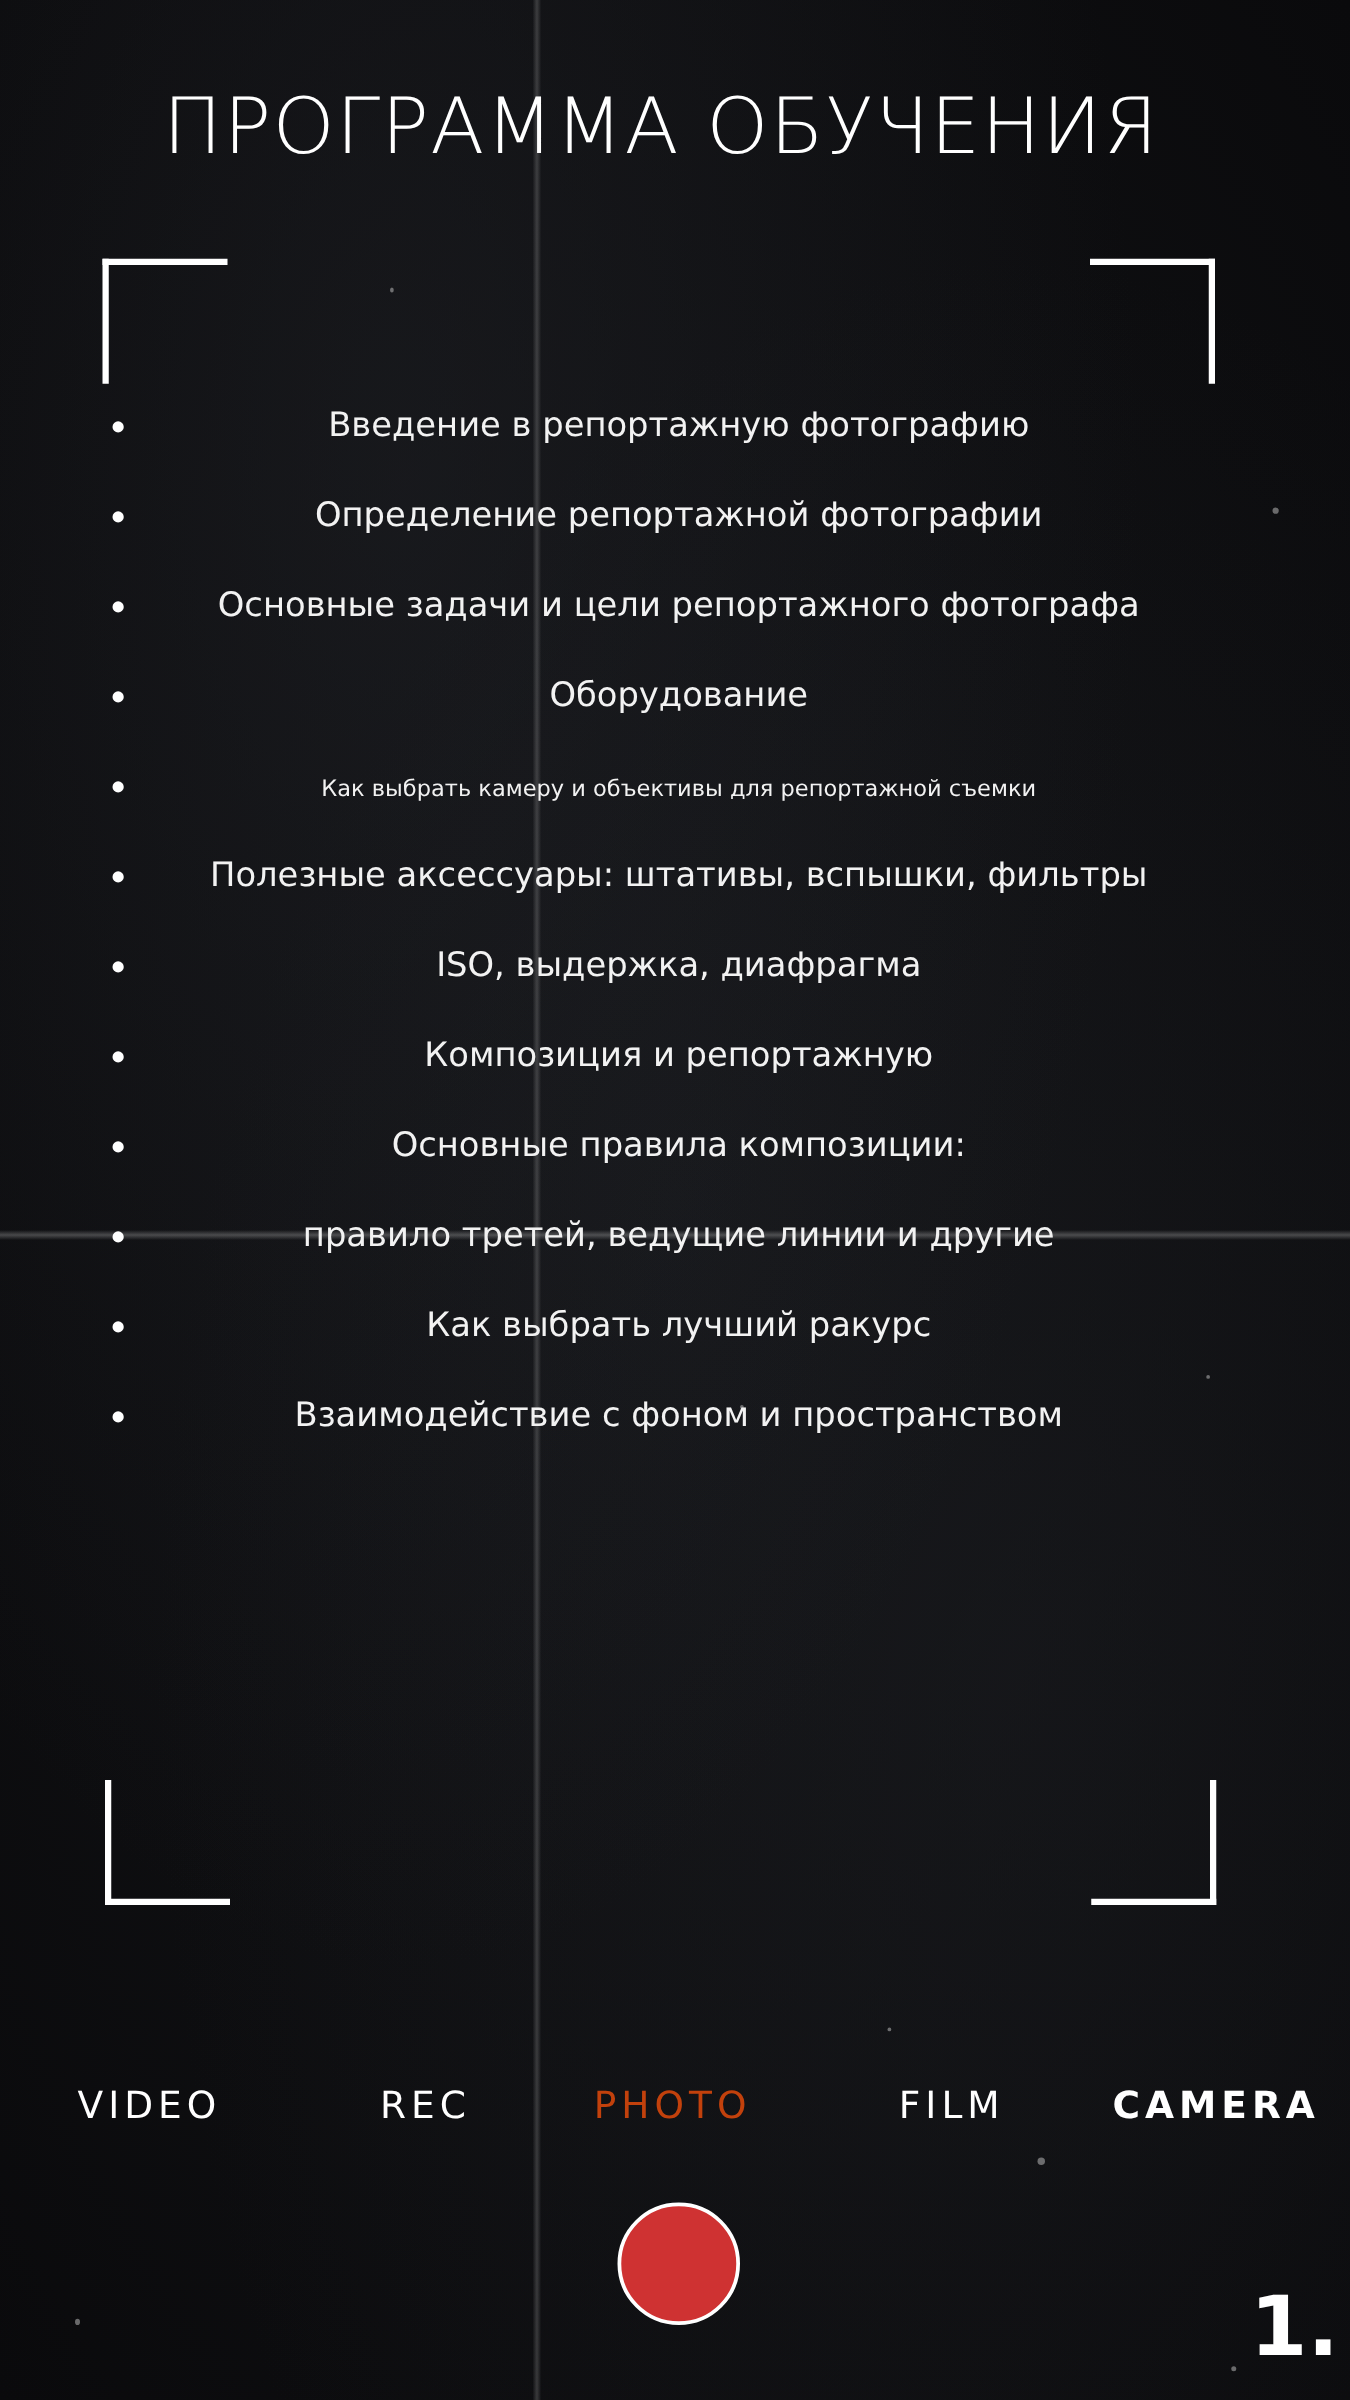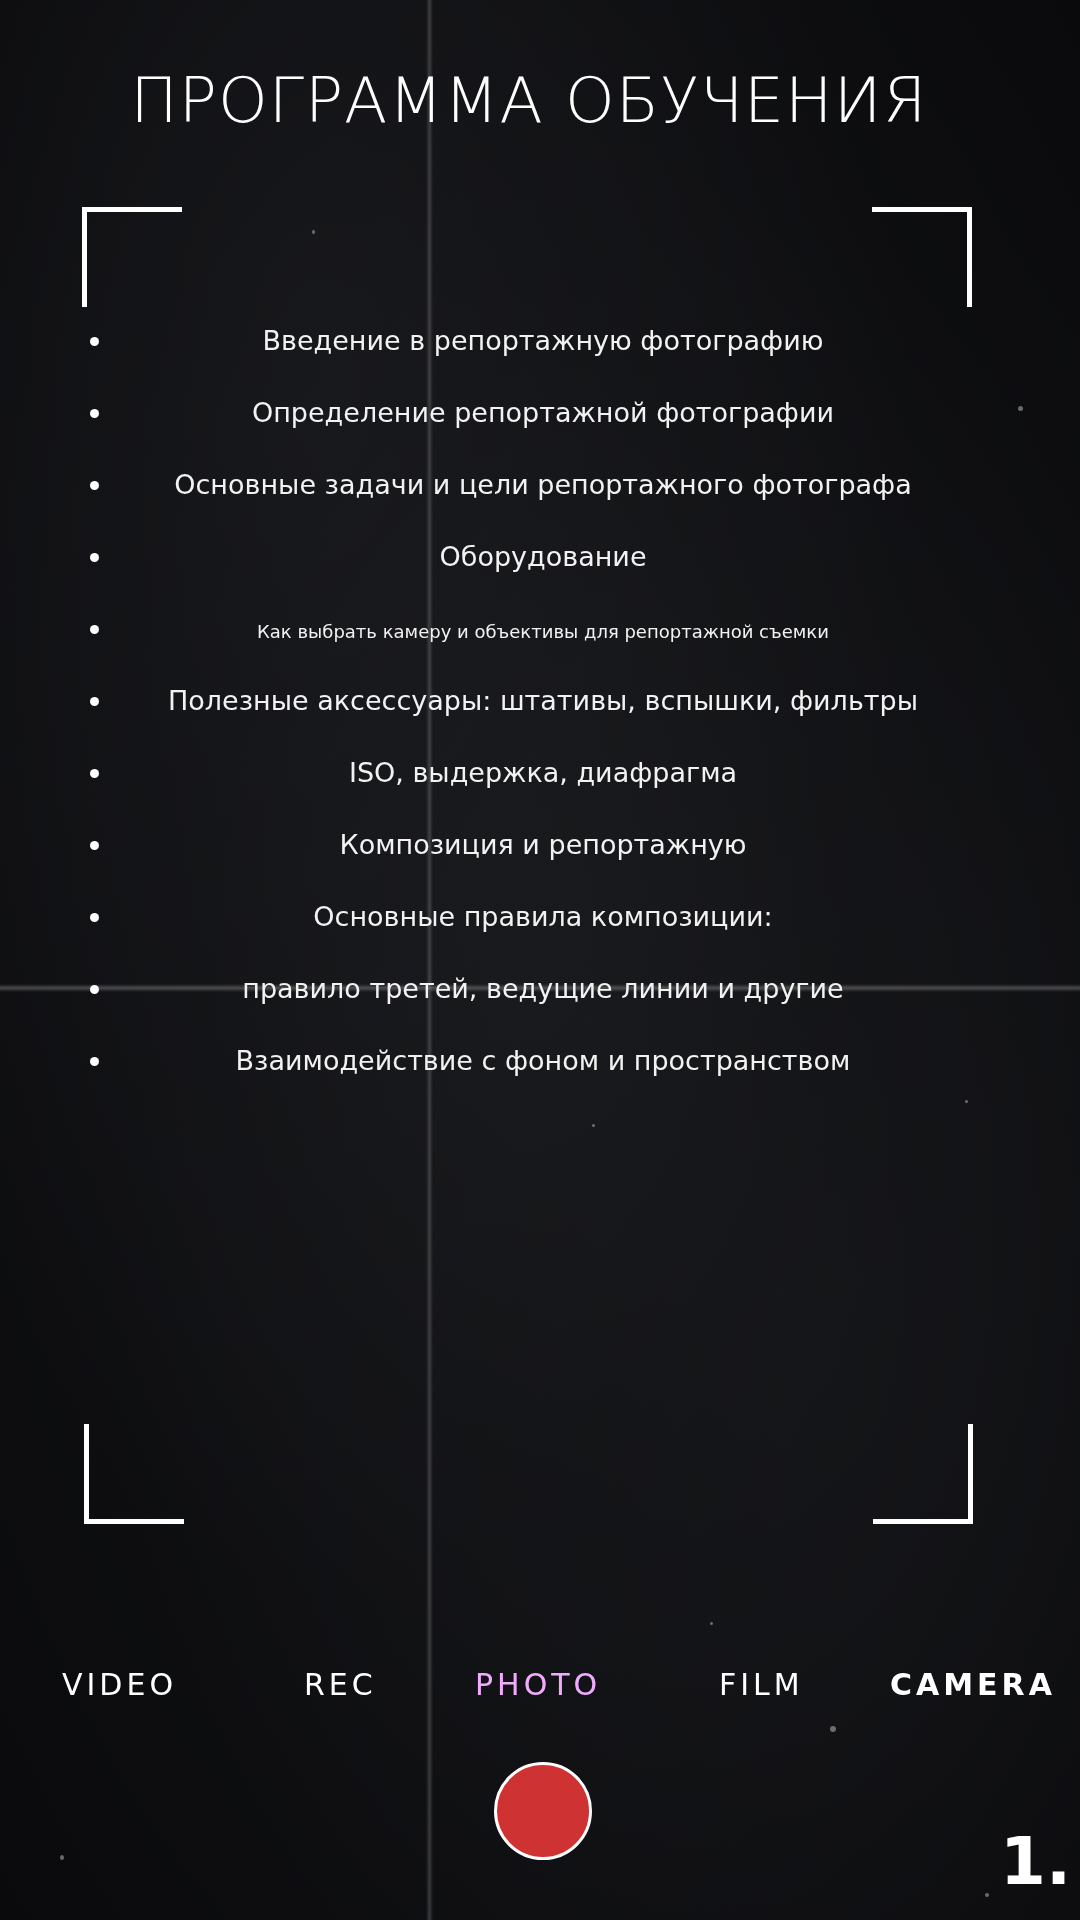--- a/index.html
+++ b/index.html
@@ -121,21 +121,21 @@
     .mode {
       position: absolute;
       top: 0;
       font-family: "DejaVu Sans", sans-serif;
       font-size: 30px;
       letter-spacing: 4px;
       line-height: 50px;
       color: #ffffff;
       white-space: nowrap;
     }
-    .mode.active { color: #f0abfc; }
+    .mode.active { color: #c2410c; }
 
     .shutter {
       position: absolute;
       left: 494px;
       top: 1762px;
       width: 98px;
       height: 98px;
       box-sizing: border-box;
       border-radius: 50%;
       border: 3px solid #ffffff;
@@ -212,20 +212,24 @@
   <li class="list-item">
     <span class="bullet"></span>
     <span class="text">Основные правила композиции:</span>
   </li>
   <li class="list-item">
     <span class="bullet"></span>
     <span class="text">правило третей, ведущие линии и другие</span>
   </li>
   <li class="list-item">
     <span class="bullet"></span>
+    <span class="text">Как выбрать лучший ракурс</span>
+  </li>
+  <li class="list-item">
+    <span class="bullet"></span>
     <span class="text">Взаимодействие с фоном и пространством</span>
   </li>
 </ul>
 
 <div class="modes">
   <span class="mode" style="left:62px;">VIDEO</span>
   <span class="mode" style="left:304px;">REC</span>
   <span class="mode active" style="left:475px;">PHOTO</span>
   <span class="mode" style="left:719px;">FILM</span>
   <span class="mode" style="left:890px;font-weight:bold;">CAMERA</span>

